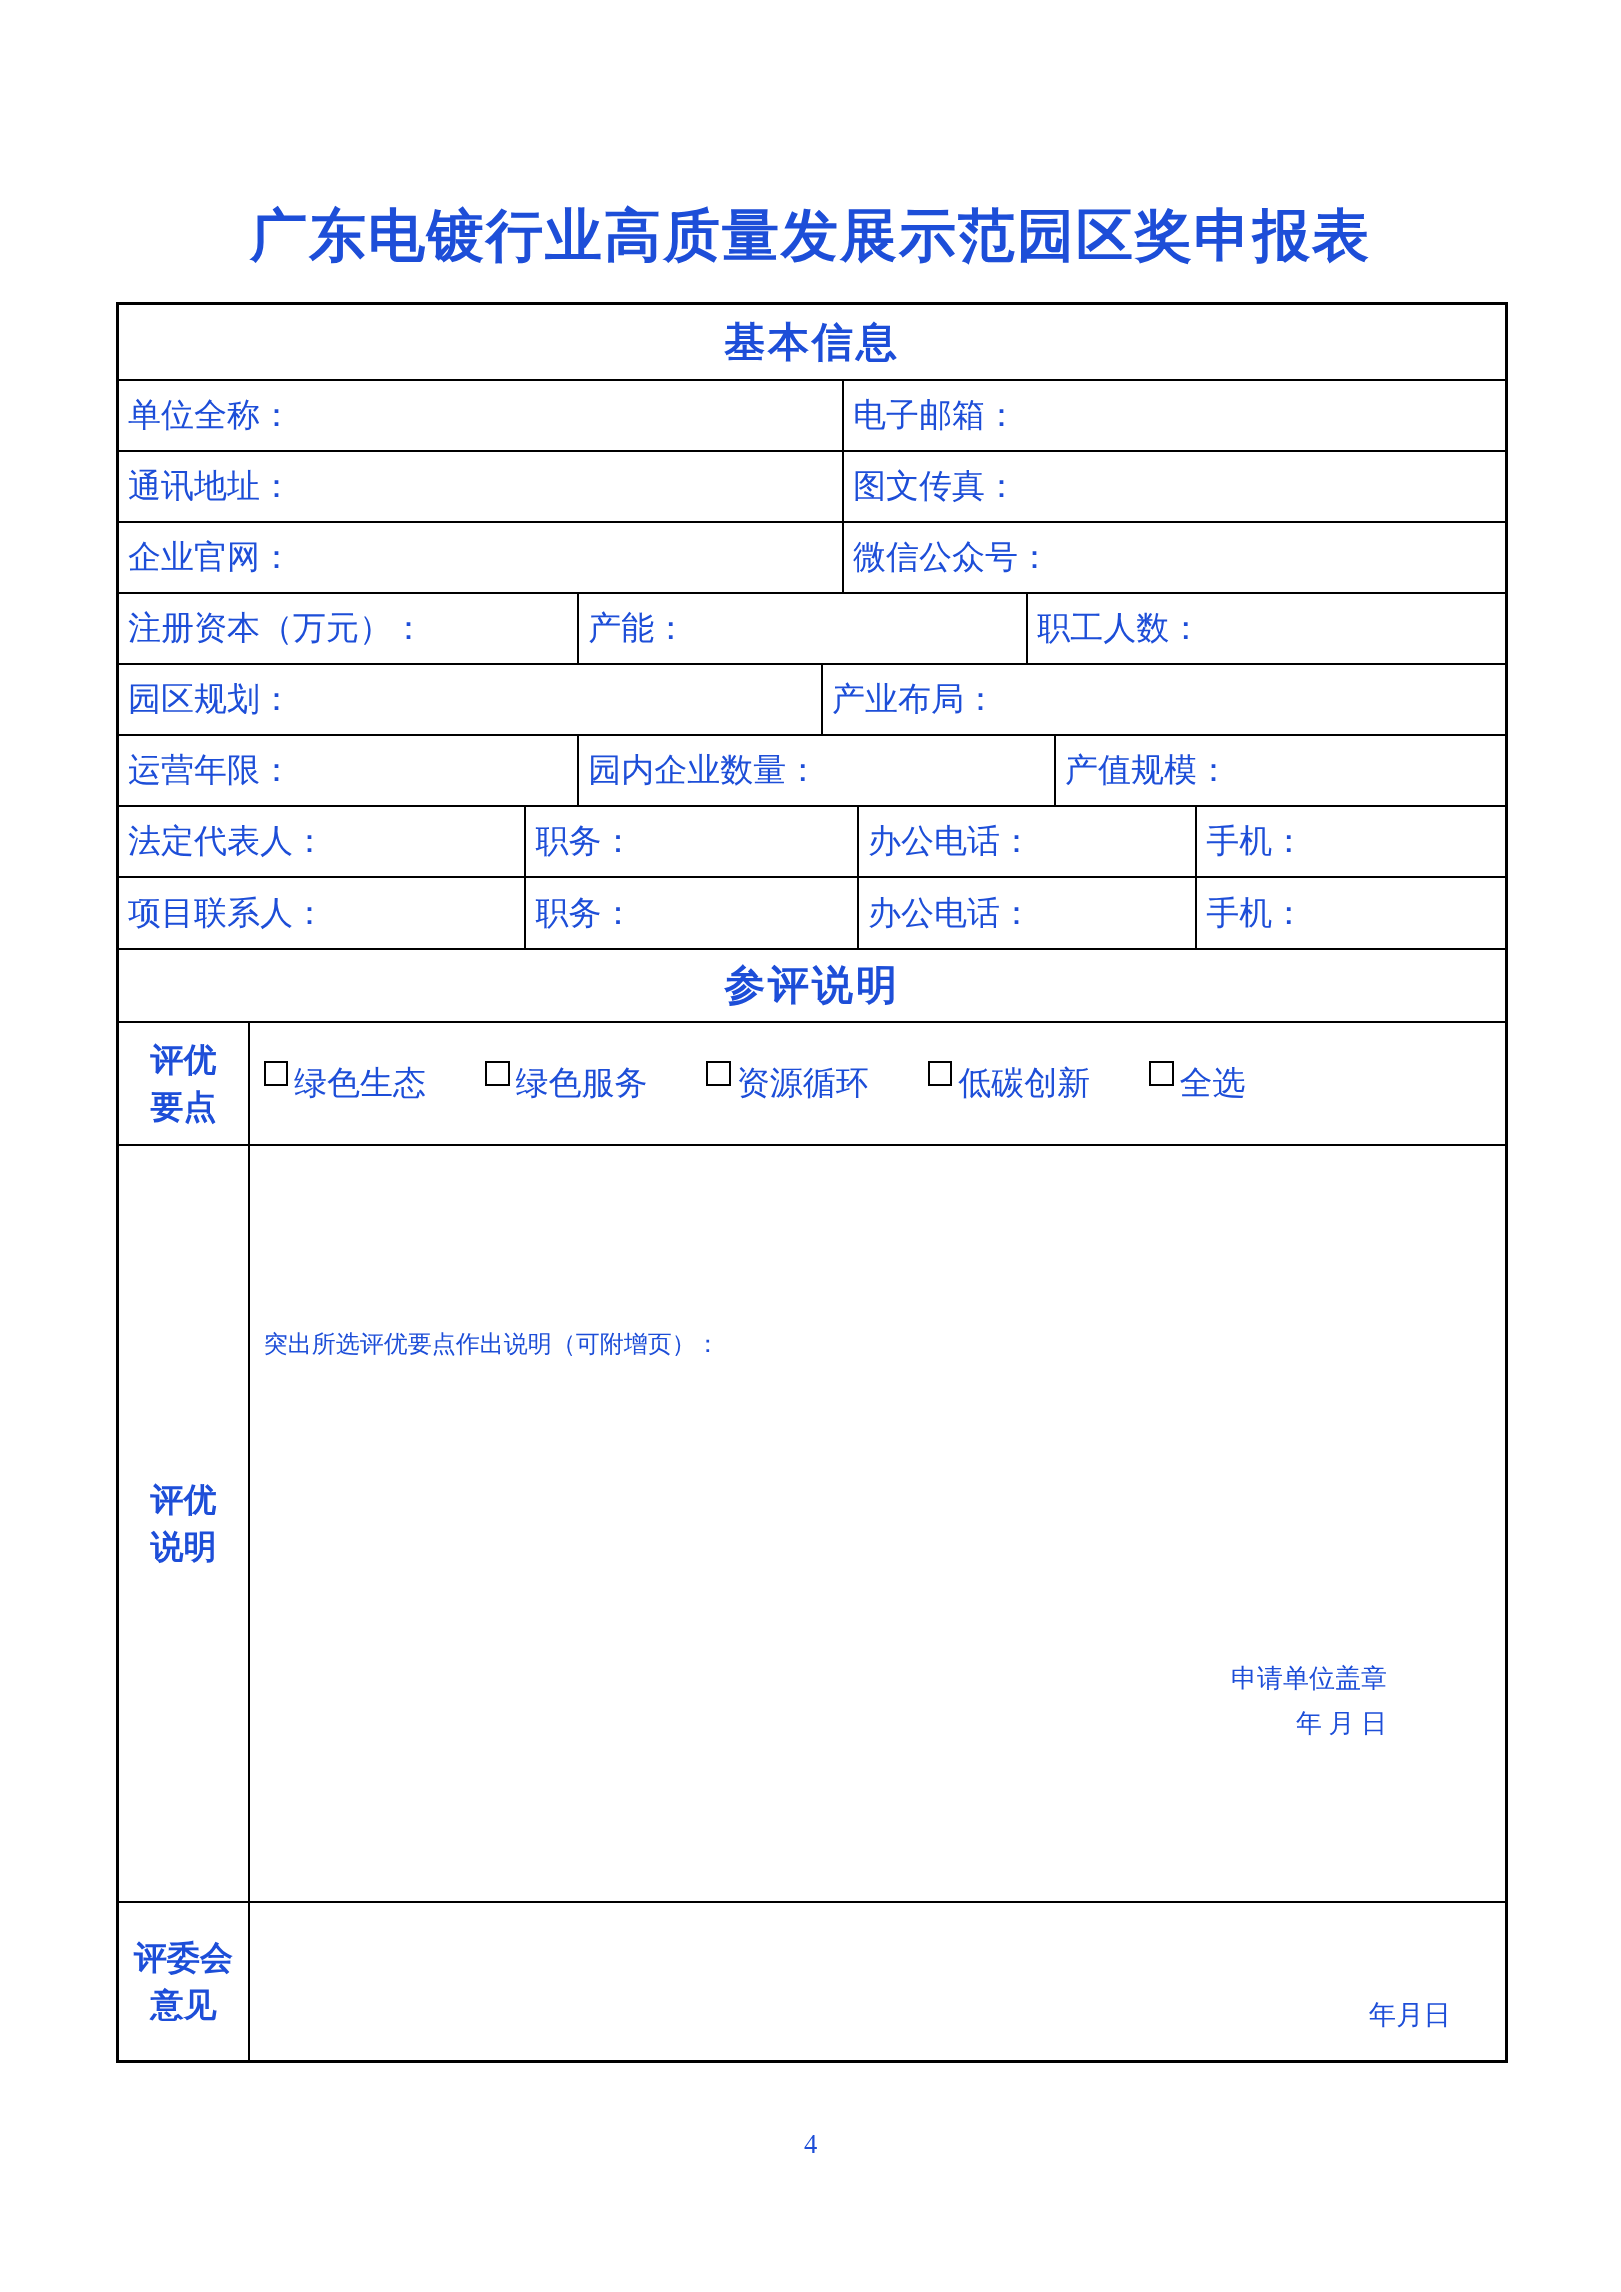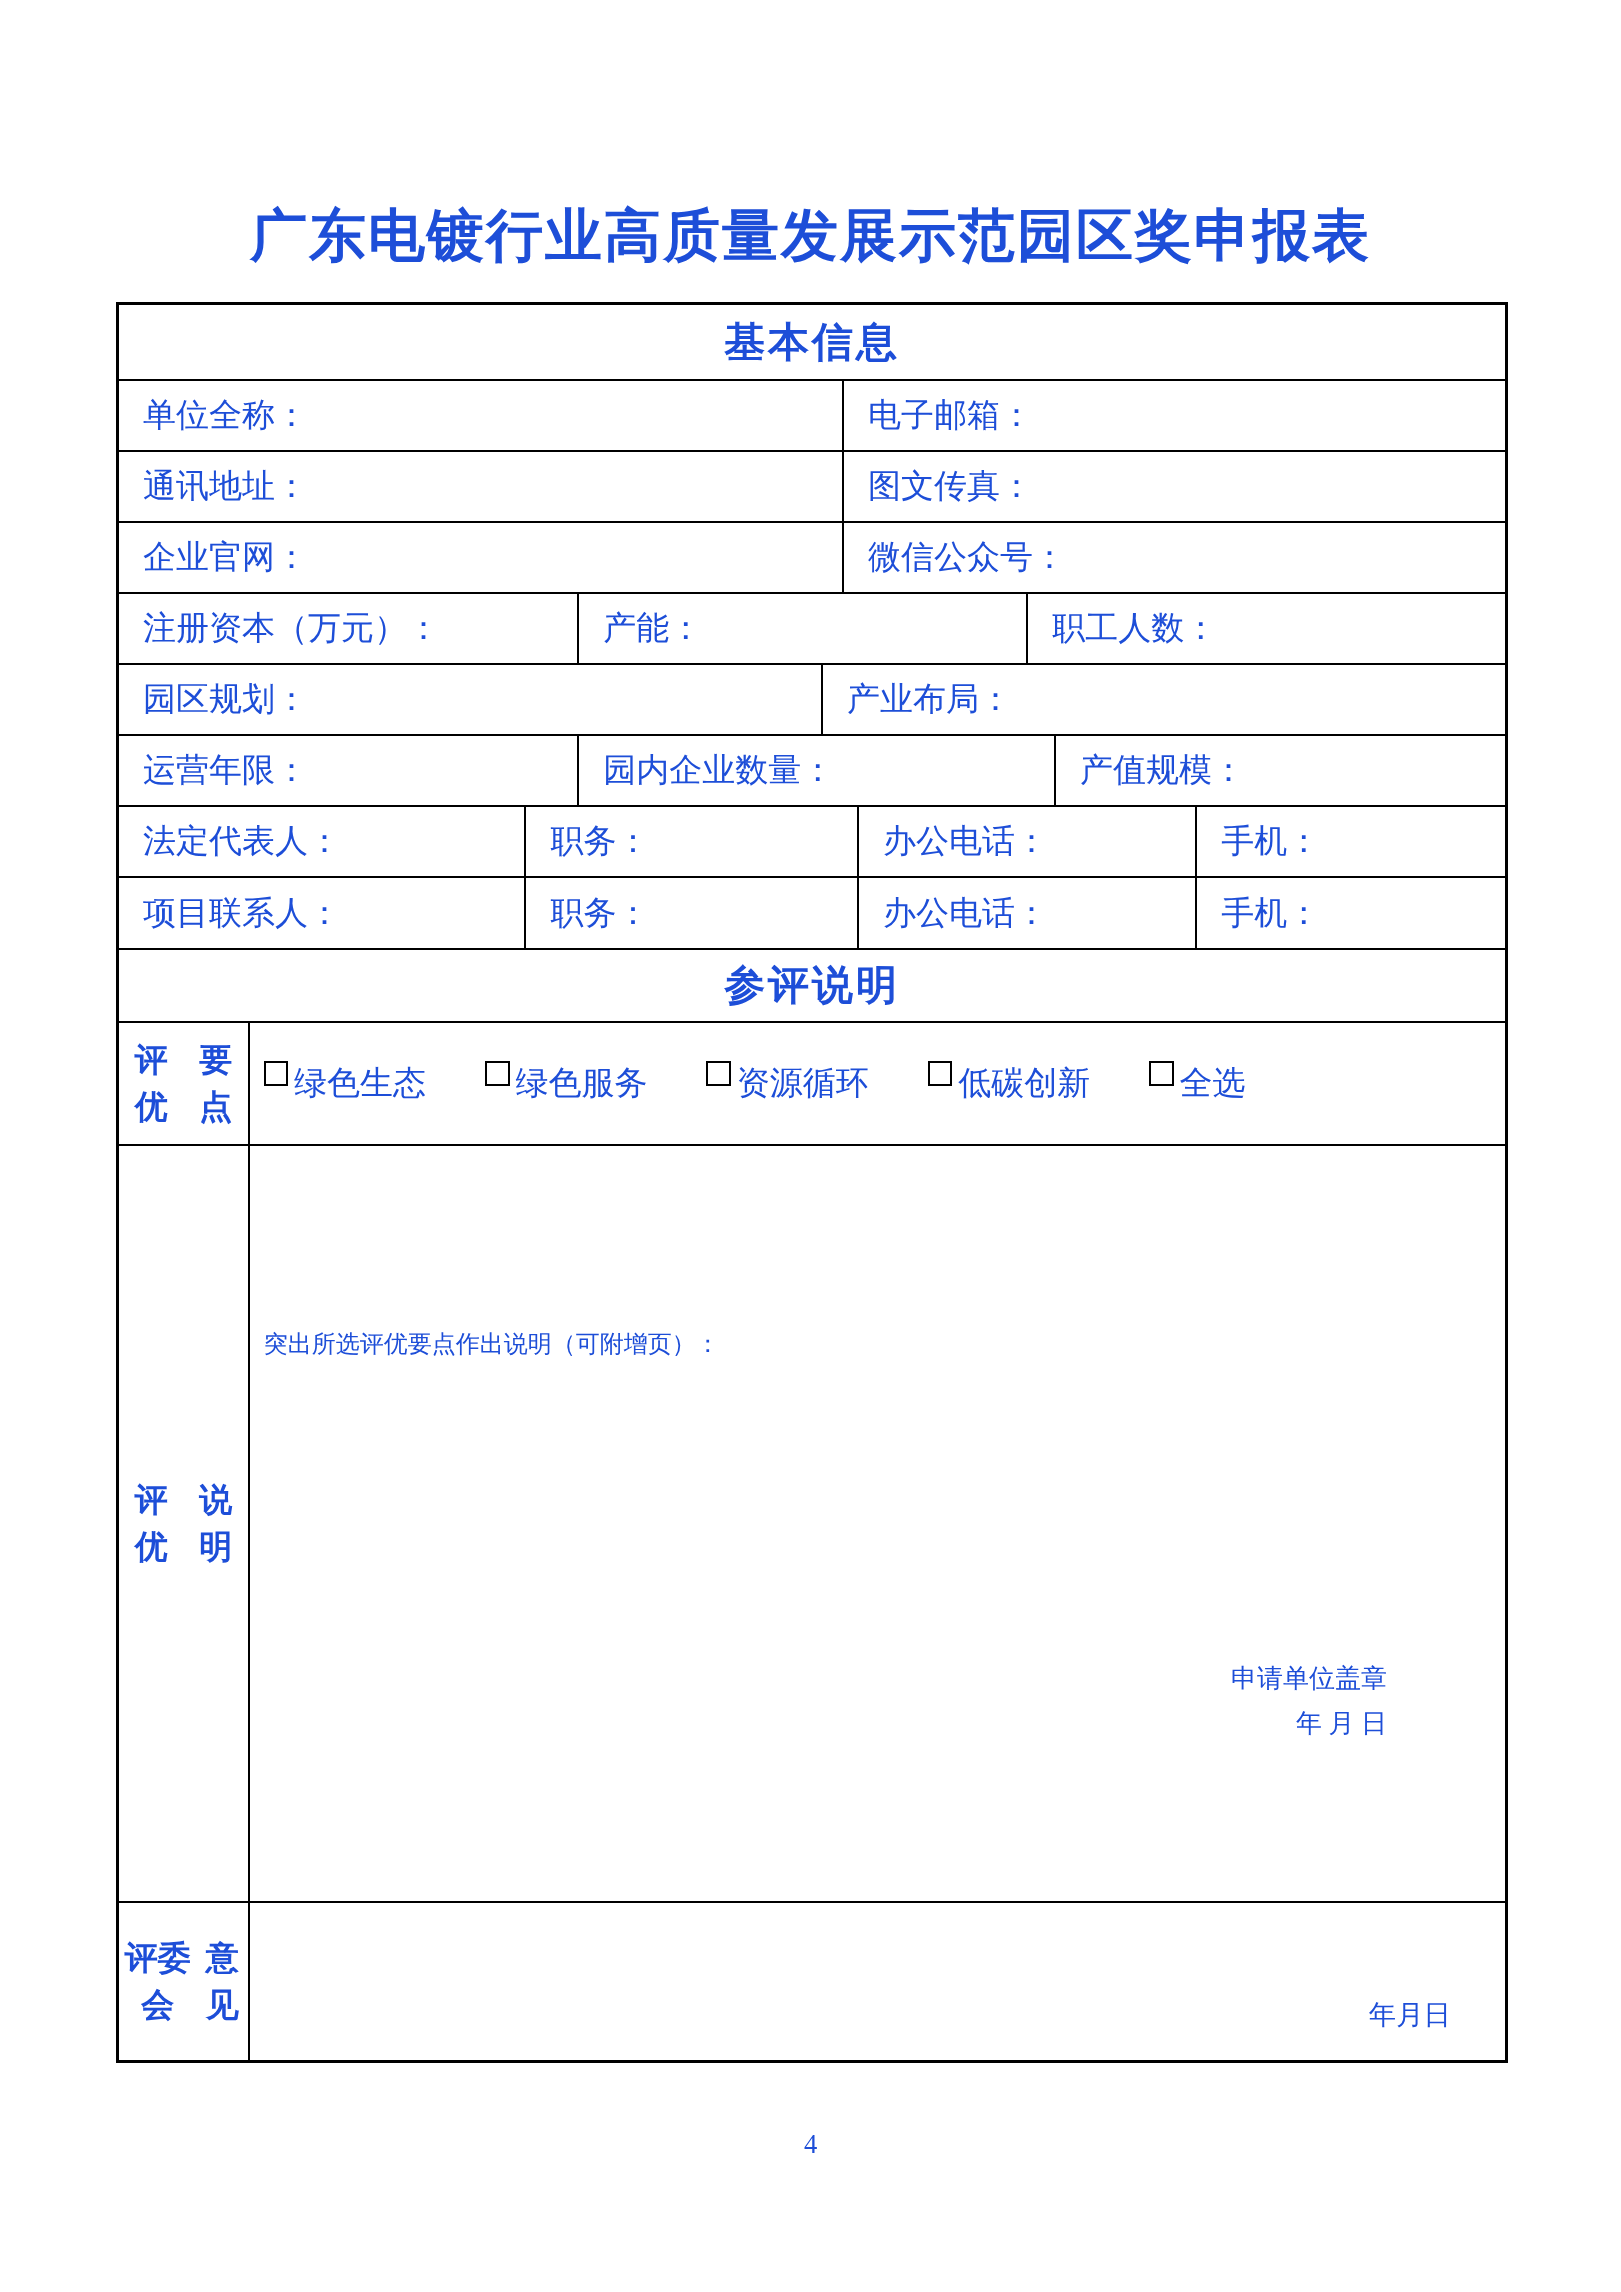--- a/index.html
+++ b/index.html
@@ -31,35 +31,35 @@
     width: 1392px;
     border: 3.9px solid #000;
     background: #fff;
   }
   .row { display: flex; border-bottom: 2.9px solid #000; }
   .row:last-child { border-bottom: none; }
   .cell {
     border-right: 2px solid #000;
     display: flex;
     align-items: center;
-    padding-left: 24px;
+    padding-left: 9px;
     font-size: 33px;
     overflow: hidden;
   }
   .cell:last-child { border-right: none; }
   .section-header {
     justify-content: center;
     padding-left: 0;
     font-size: 41px;
     font-weight: bold;
     letter-spacing: 2.9px;
   }
   .label-col {
     width: 9.45%;
-    flex-direction: row;
+    flex-direction: column;
     justify-content: center;
     padding-left: 0;
     text-align: center;
     font-weight: bold;
     line-height: 1.4;
     border-right: 2.9px solid #000;
   }
   .wide-col { width: 90.55%; }
   .checkbox-row-cell { padding-left: 13.7px; }
   .checkbox-item { display: flex; align-items: flex-start; margin-right: 59px; white-space: nowrap; }

